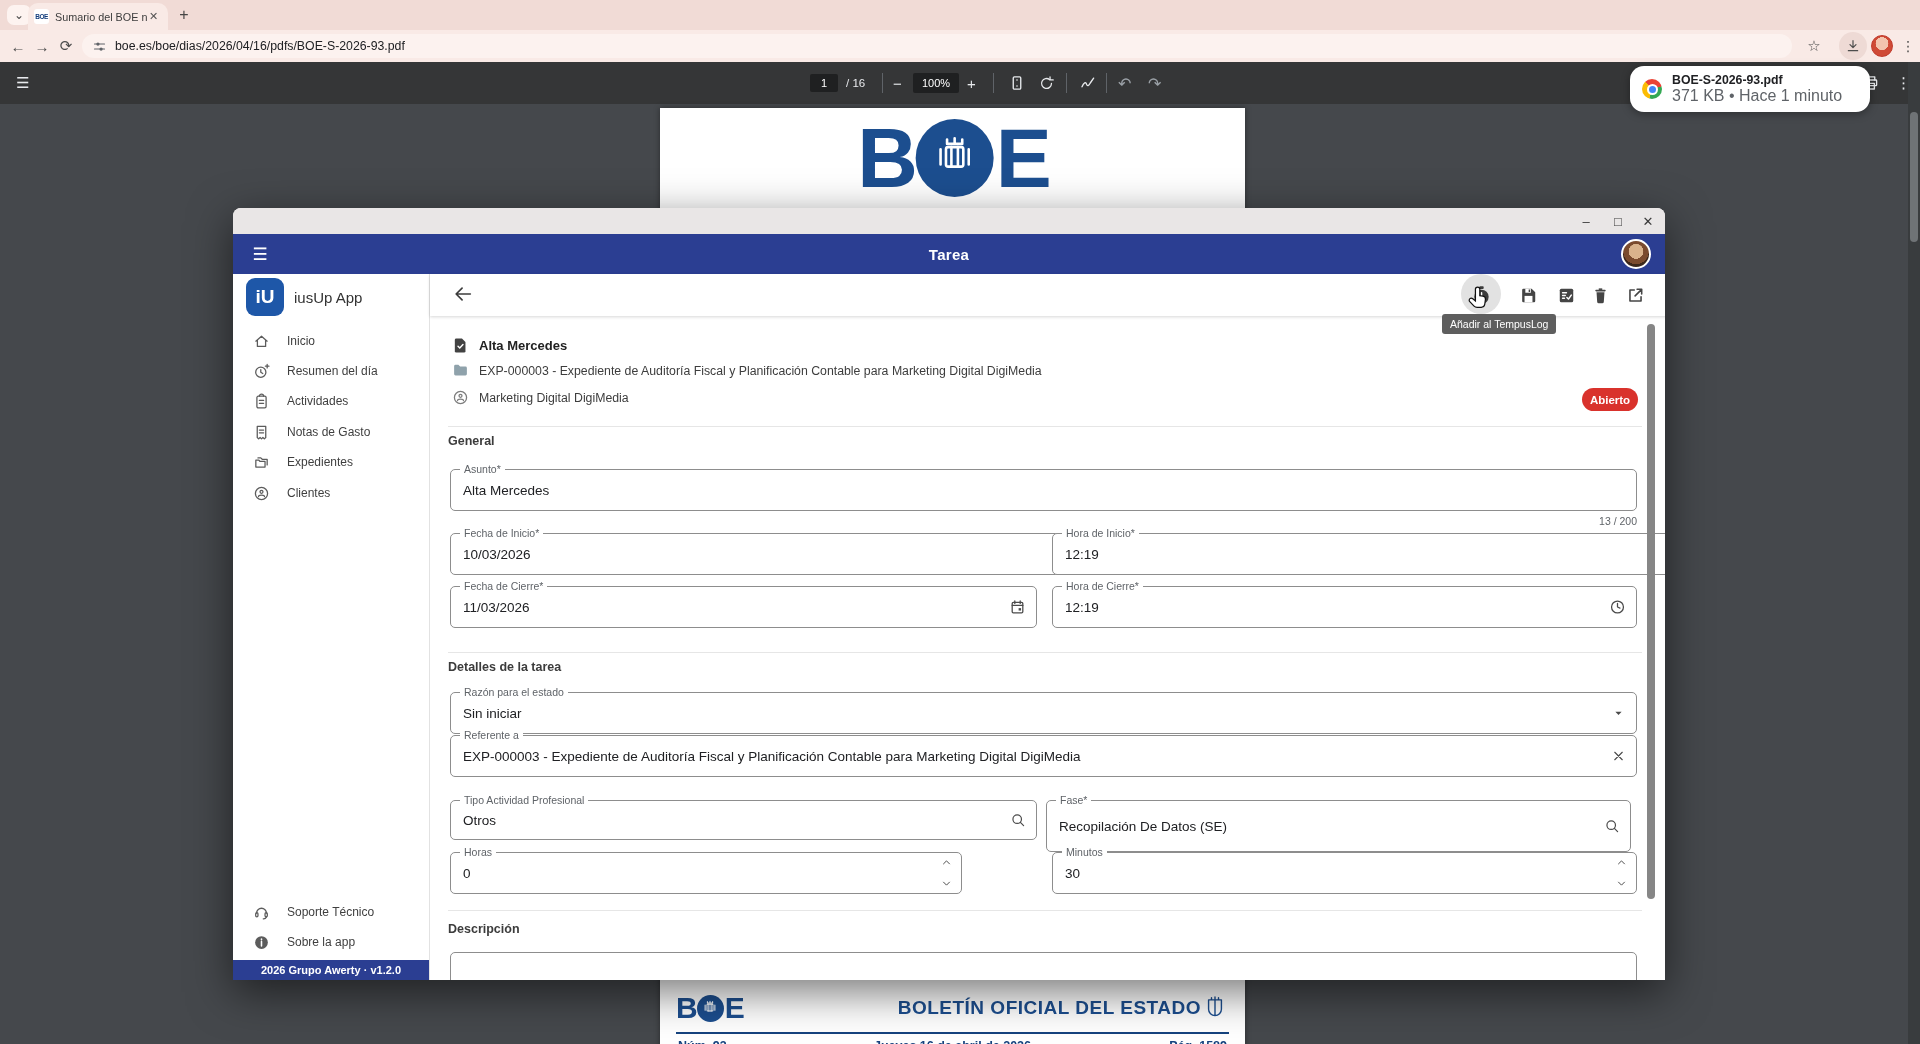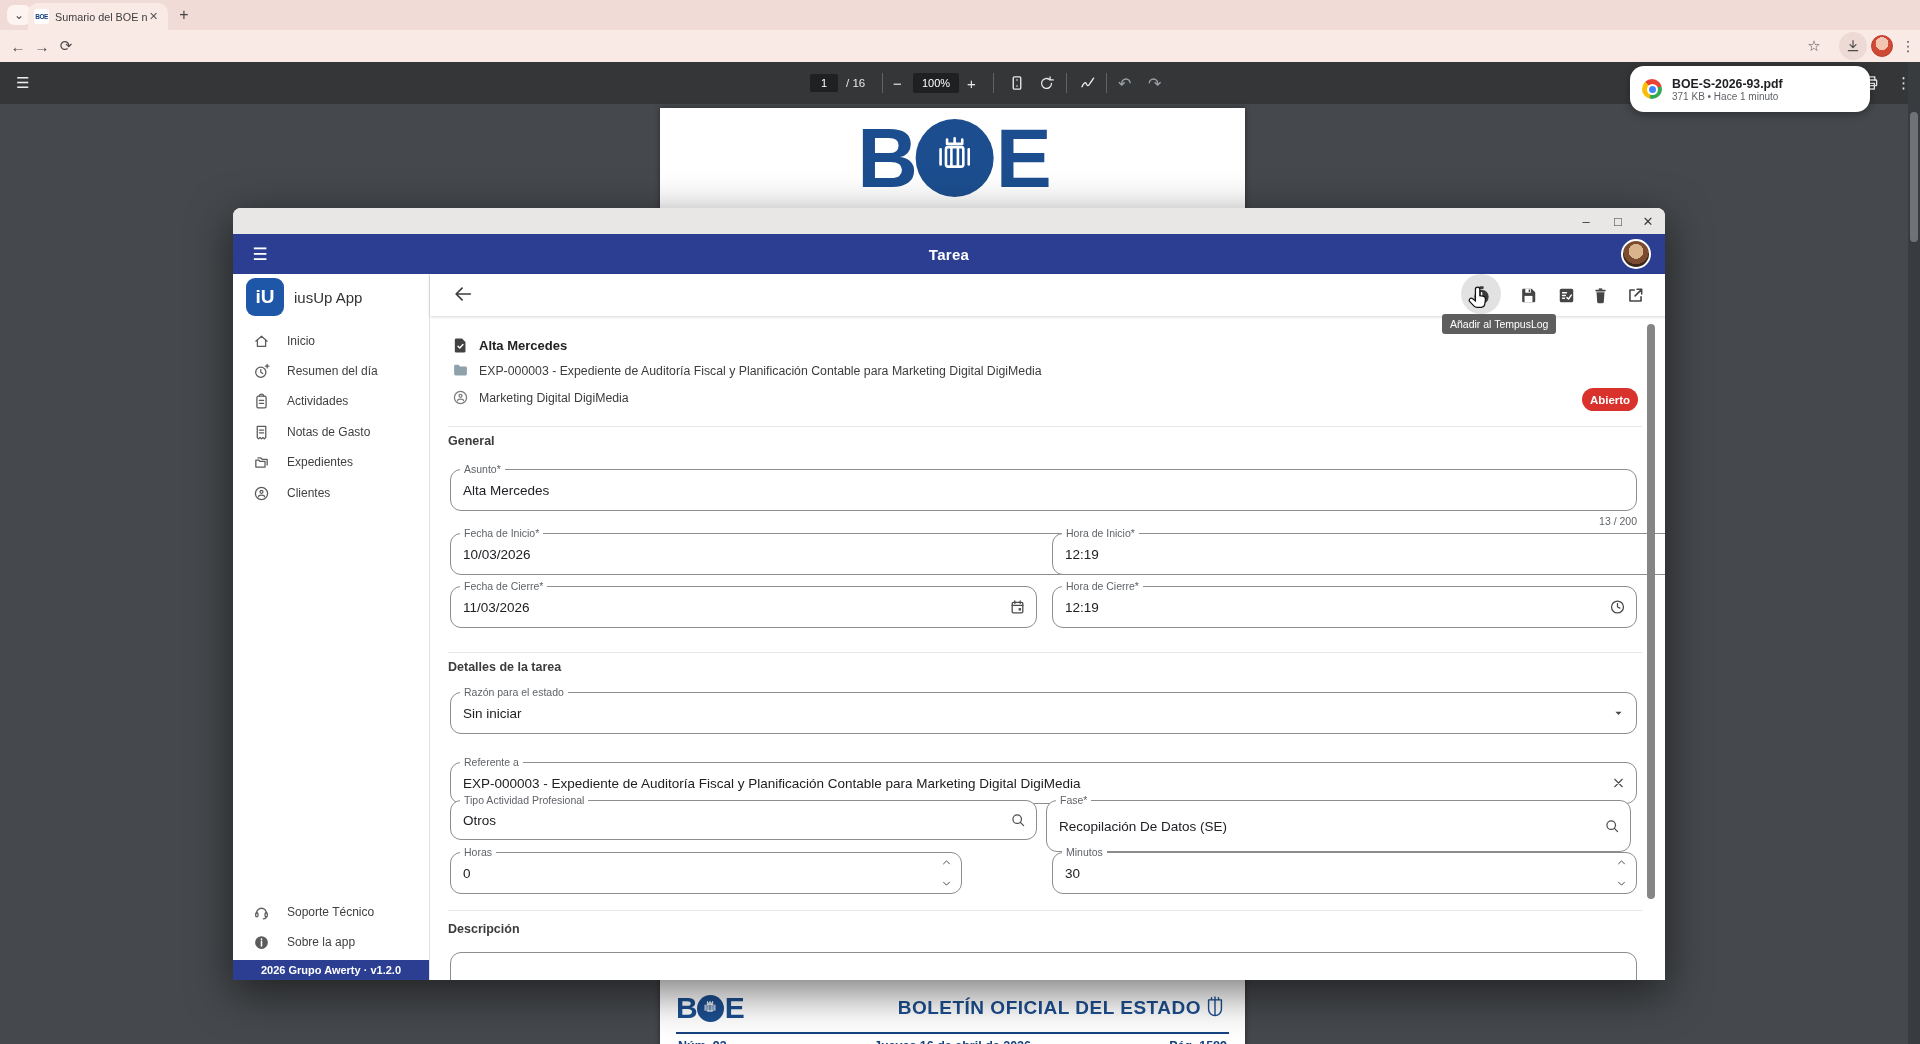--- a/index.html
+++ b/index.html
@@ -57,21 +57,21 @@
 
   
   .dl-pop{position:absolute;left:1630px;top:66px;width:240px;height:46px;background:#fff;border-radius:14px;
     box-shadow:0 2px 8px rgba(0,0,0,.35);display:flex;align-items:center;padding:16px 12px;box-sizing:border-box;z-index:40;}
   .chrome-ic{position:relative;width:20px;height:20px;border-radius:50%;flex:none;
     background:conic-gradient(from -45deg,#ea4335 0 120deg,#34a853 120deg 240deg,#fbbc05 240deg 360deg);}
   .chrome-w{position:absolute;inset:4.5px;border-radius:50%;background:#fff;}
   .chrome-b{position:absolute;inset:6.5px;border-radius:50%;background:#4285f4;}
   .dl-txt{margin-left:10px;overflow:hidden;}
   .dl-name{font-size:12.3px;font-weight:bold;color:#202124;white-space:nowrap;}
-  .dl-meta{font-size:10px;color:#5f6368;margin-top:0;white-space:nowrap;}
+  .dl-meta{font-size:16px;color:#5f6368;margin-top:0;white-space:nowrap;}
 
   
   .appwin{position:absolute;left:233px;top:208px;width:1432px;height:772px;border-radius:8px 8px 0 0;
     overflow:hidden;box-shadow:0 12px 44px rgba(0,0,0,.55);background:#fff;z-index:20;}
   .wtitle{position:absolute;left:0;top:0;width:100%;height:26px;background:#e9e6e6;}
   .wctl{position:absolute;top:0;height:26px;width:30px;display:flex;align-items:center;justify-content:center;
     color:#3a3a3a;font-size:13px;}
   .appbar{position:absolute;left:0;top:26px;width:100%;height:40px;background:#2b3e92;color:#fff;}
   .appbar .hmb{position:absolute;left:14px;top:0;height:40px;width:26px;display:flex;align-items:center;justify-content:center;font-size:17px;}
   .appbar .ttl{position:absolute;left:0;top:0;width:100%;height:40px;display:flex;align-items:center;justify-content:center;
@@ -100,21 +100,21 @@
 
   .scrollthumb{position:absolute;left:1217px;top:50px;width:8px;height:575px;background:#868686;border-radius:4px;z-index:5;}
 
   .trow{position:absolute;display:flex;align-items:center;color:#444;}
   .trow .txt{margin-left:10px;font-size:12.3px;color:#3d3d3d;white-space:nowrap;}
   .badge{position:absolute;left:1152px;top:114px;width:56px;height:23px;background:#d9322c;border-radius:12px;
     color:#fff;font-size:11.5px;font-weight:bold;display:flex;align-items:center;justify-content:center;}
   .hdiv{position:absolute;left:18px;width:1194px;height:1px;background:#e6e6e6;}
   .sect{position:absolute;left:18px;font-size:12.5px;font-weight:bold;color:#3c3c3c;}
 
-  .fld{position:absolute;background:#fff;border:1px solid #8d8d8d;border-radius:11px;height:42px;box-sizing:border-box;}
+  .fld{position:absolute;background:#fff;border:1px solid #8d8d8d;border-radius:5px;height:42px;box-sizing:border-box;}
   .fld .lbl{position:absolute;top:-7px;left:9px;background:#fff;padding:0 4px;font-size:10.5px;color:#5f6368;line-height:13px;white-space:nowrap;}
   .fld .val{position:absolute;left:12px;top:0;height:100%;display:flex;align-items:center;font-size:13.5px;color:#202124;white-space:nowrap;}
   .fld .tic{position:absolute;right:10px;top:50%;transform:translateY(-50%);color:#4a4a4a;}
   .fld .up{position:absolute;right:8px;top:3px;color:#4a4a4a;}
   .fld .dn{position:absolute;right:8px;bottom:3px;color:#4a4a4a;}
   .counter{position:absolute;right:31px;font-size:10.5px;color:#5f6368;}
 </style>
 </head>
 <body>
 
@@ -224,20 +224,26 @@
       <span class="tab-title">Sumario del BOE núm 93 de Ju</span>
       <span class="tab-close">✕</span>
     </div>
     <div class="newtab">+</div>
   </div>
 
   <div class="btoolbar">
     <div class="nav-ic" style="left:6px">←</div>
     <div class="nav-ic" style="left:30px">→</div>
     <div class="nav-ic" style="left:54px">⟳</div>
+    <div class="omnibox">
+      <svg class="ic" width="15" height="15" viewBox="0 0 24 24">
+          <use href="#sy-tune"></use>
+        </svg>
+      <span class="url">boe.es/boe/dias/2026/04/16/pdfs/BOE-S-2026-93.pdf</span>
+    </div>
     <div class="chip" style="left:1800px;font-size:15px">☆</div>
     <div class="chip dl-chip" style="left:1839px">
       <svg class="ic" width="16" height="16" viewBox="0 0 24 24">
           <use href="#sy-download"></use>
         </svg>
     </div>
     <div class="b-avatar"></div>
     <div class="chip" style="left:1894px;font-size:14px">⋮</div>
   </div>
 
@@ -475,21 +481,21 @@
           <div class="sect" style="top:386px">Detalles de la tarea</div>
 
           <div class="fld" style="left:20px;top:418px;width:1187px">
             <span class="lbl">Razón para el estado</span>
             <span class="val">Sin iniciar</span>
             <svg class="ic tic" width="15" height="15" viewBox="0 0 24 24">
                 <path d="M7 10 L12 15 L17 10" fill="#4a4a4a" stroke="none"></path>
               </svg>
           </div>
 
-          <div class="fld" style="left:20px;top:488px;width:1187px">
+          <div class="fld" style="left:20px;top:461px;width:1187px">
             <span class="lbl">Referente a</span>
             <span class="val">EXP-000003 - Expediente de Auditoría Fiscal y Planificación Contable para Marketing Digital DigiMedia</span>
             <svg class="ic tic" width="15" height="15" viewBox="0 0 24 24">
                 <use href="#sy-x"></use>
               </svg>
           </div>
 
           <div class="fld" style="left:20px;top:526px;width:587px;height:40px">
             <span class="lbl">Tipo Actividad Profesional</span>
             <span class="val">Otros</span>

